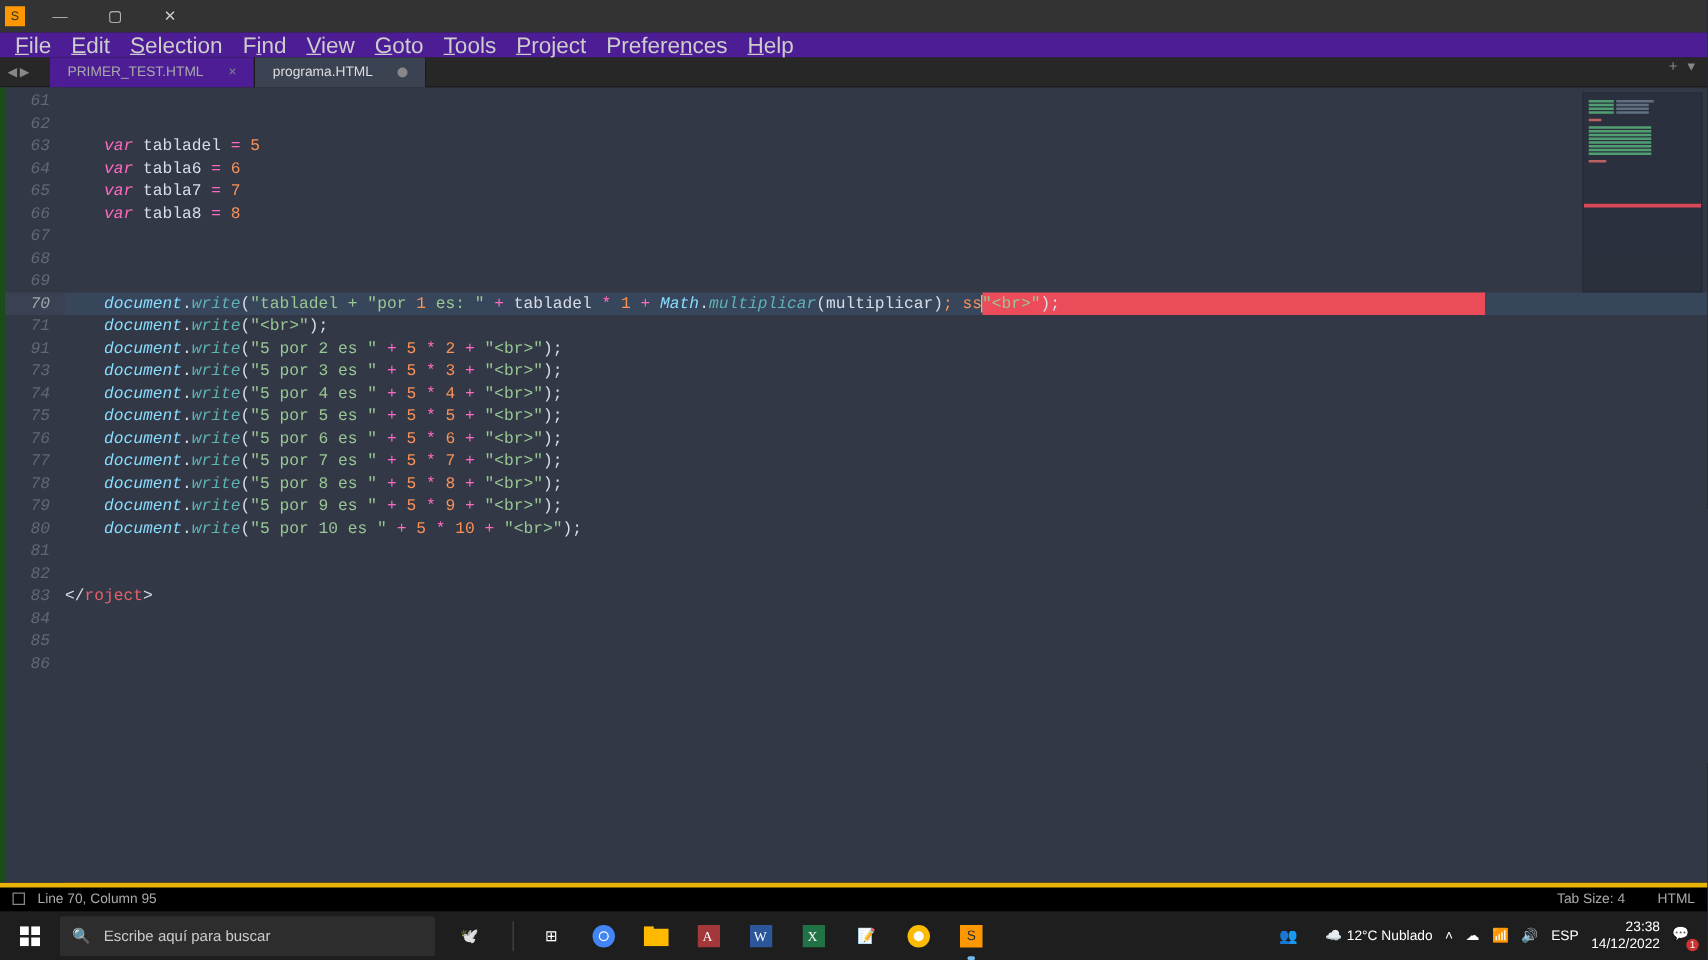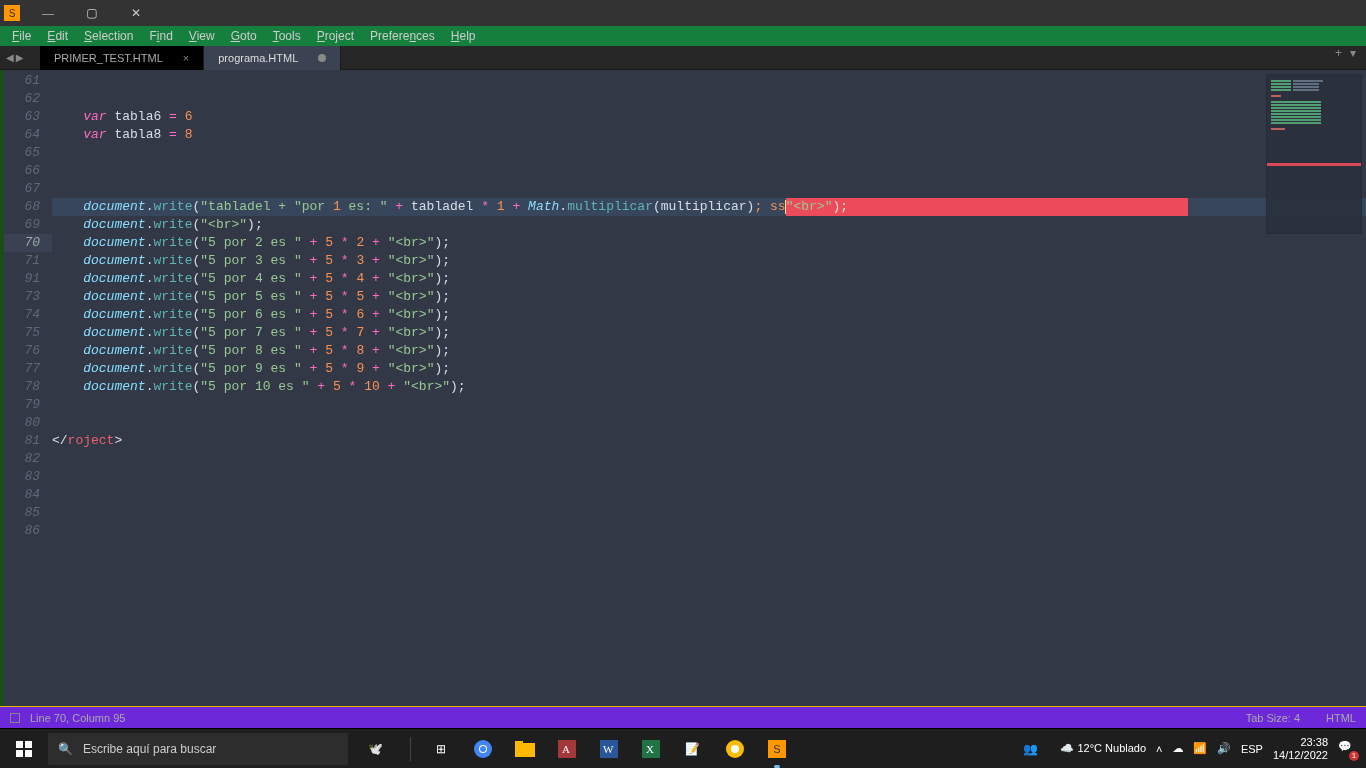--- a/index.html
+++ b/index.html
@@ -23,26 +23,26 @@
   align-items: center;
   padding: 0 4px;
 }
 .titlebar .icon { width: 16px; height: 16px; background: #ff9800; margin-right: 6px; display:inline-flex;align-items:center;justify-content:center;font-size:10px;color:#333;}
 .titlebar .title { flex: 1; font-size: 12px; }
 .titlebar .winbtns { display:flex; gap: 0; }
 .titlebar .winbtn { width:44px; height:26px; display:flex; align-items:center; justify-content:center; color:#ccc; font-family:"Segoe UI Symbol"; }
 
 .menubar {
   height: 20px;
-  background: #15803d;
+  background: #4c1d95;
   color: #ccc;
   display: flex;
   align-items: center;
   padding: 0 4px;
-  font-size: 12px;
+  font-size: 18px;
 }
 .menubar .menuitem { padding: 2px 8px; }
 .menubar .menuitem u { text-decoration: underline; }
 
 .navrow {
   height: 24px;
   background: #272727;
   display:flex;
   align-items:center;
   border-bottom:1px solid #1a1a1a;
@@ -52,21 +52,21 @@
 .tabrow {
   flex:1;
   display:flex;
   align-items:stretch;
   height:24px;
 }
 .tab {
   display:flex;
   align-items:center;
   padding: 0 14px;
-  background: #000000;
+  background: #4c1d95;
   color:#aaa;
   font-size:11px;
   border-right:1px solid #1a1a1a;
   position:relative;
 }
 .tab.active { background:#3b4252; color:#ddd;}
 .tab .close { margin-left:20px; font-size:11px; color:#888; }
 .tab .dirty { margin-left:20px; width:8px;height:8px;border-radius:50%;background:#888; }
 .tab-actions { margin-left:auto; padding:0 10px; display:flex; gap:8px; color:#888;}
 
@@ -103,21 +103,21 @@
   line-height:18px;
   white-space:pre;
   color:#d8dee9;
 }
 .code .line.active { background:#38465b; }
 .c-kw { color:#ff6ac1; font-style:italic;}
 .c-var { color:#d8dee9;}
 .c-op { color:#ff6ac1;}
 .c-num { color:#f99157;}
 .c-prop { color:#89ddff; font-style:italic;}
-.c-method { color:#5fb3b3; }
+.c-method { color:#5fb3b3; font-style:italic;}
 .c-str { color:#99c794;}
 .c-punc { color:#d8dee9;}
 .c-tag { color:#eb606b;}
 .c-err { color:#f99157;}
 .errbg { background:#ec4b5a; color:#fff; display:inline-block; padding:0 0; }
 .cursor { display:inline-block; width:1px; height:14px; background:#f9e79f; vertical-align:middle; margin-left:-1px;}
 
 .minimap {
   position:absolute;
   top:4px; right:4px;
@@ -126,27 +126,27 @@
   border:1px solid #242a36;
   opacity:.9;
   overflow:hidden;
 }
 .minimap .mline { height:2px; margin:1px 4px; display:flex; gap:2px;}
 .minimap .seg { height:2px; }
 .minimap .hl { position:absolute; left:0; right:0; height:3px; background:#ec4b5a; top:88px;}
 
 .statusbar {
   height:22px;
-  background:#6d28d9;
+  background:#000000;
   color:#aaa;
   display:flex;
   align-items:center;
   padding:0 10px;
   font-size:11px;
-  border-top:1px solid #eab308;
+  border-top:4px solid #eab308;
 }
 .statusbar .sq { width:10px;height:10px;border:1px solid #888; margin-right:10px;}
 .statusbar .right { margin-left:auto; display:flex; gap:26px;}
 
 .taskbar {
   height:40px;
   background:#1e1e1e;
   display:flex;
   align-items:center;
   color:#fff;
@@ -244,21 +244,23 @@
       <div class="ln">81</div>
       <div class="ln">82</div>
       <div class="ln">83</div>
       <div class="ln">84</div>
       <div class="ln">85</div>
       <div class="ln">86</div>
   </div>
   <div class="code">
 <div class="line"> </div>
 <div class="line"> </div>
+<div class="line">    <span class="c-kw">var</span> <span class="c-var">tabladel</span> <span class="c-op">=</span> <span class="c-num">5</span></div>
 <div class="line">    <span class="c-kw">var</span> <span class="c-var">tabla6</span> <span class="c-op">=</span> <span class="c-num">6</span></div>
+<div class="line">    <span class="c-kw">var</span> <span class="c-var">tabla7</span> <span class="c-op">=</span> <span class="c-num">7</span></div>
 <div class="line">    <span class="c-kw">var</span> <span class="c-var">tabla8</span> <span class="c-op">=</span> <span class="c-num">8</span></div>
 <div class="line"> </div>
 <div class="line"> </div>
 <div class="line"> </div>
 <div class="line active">    <span class="c-prop">document</span><span class="c-punc">.</span><span class="c-method">write</span><span class="c-punc">(</span><span class="c-str">"tabladel + "</span><span class="c-str">por </span><span class="c-num">1</span><span class="c-str"> es: "</span> <span class="c-op">+</span> <span class="c-var">tabladel</span> <span class="c-op">*</span> <span class="c-num">1</span> <span class="c-op">+</span> <span class="c-prop">Math</span><span class="c-punc">.</span><span class="c-method">multiplicar</span><span class="c-punc">(</span><span class="c-var">multiplicar</span><span class="c-punc">)</span><span class="c-err">; ss</span><span class="cursor"></span><span class="errbg"><span class="c-str">"&lt;br&gt;"</span><span class="c-punc">);</span><span style="display:inline-block;width:340px;"> </span></span></div>
 <div class="line">    <span class="c-prop">document</span><span class="c-punc">.</span><span class="c-method">write</span><span class="c-punc">(</span><span class="c-str">"&lt;br&gt;"</span><span class="c-punc">);</span></div>
 <div class="line">    <span class="c-prop">document</span><span class="c-punc">.</span><span class="c-method">write</span><span class="c-punc">(</span><span class="c-str">"5 por 2 es "</span> <span class="c-op">+</span> <span class="c-num">5</span> <span class="c-op">*</span> <span class="c-num">2</span> <span class="c-op">+</span> <span class="c-str">"&lt;br&gt;"</span><span class="c-punc">);</span></div>
 <div class="line">    <span class="c-prop">document</span><span class="c-punc">.</span><span class="c-method">write</span><span class="c-punc">(</span><span class="c-str">"5 por 3 es "</span> <span class="c-op">+</span> <span class="c-num">5</span> <span class="c-op">*</span> <span class="c-num">3</span> <span class="c-op">+</span> <span class="c-str">"&lt;br&gt;"</span><span class="c-punc">);</span></div>
 <div class="line">    <span class="c-prop">document</span><span class="c-punc">.</span><span class="c-method">write</span><span class="c-punc">(</span><span class="c-str">"5 por 4 es "</span> <span class="c-op">+</span> <span class="c-num">5</span> <span class="c-op">*</span> <span class="c-num">4</span> <span class="c-op">+</span> <span class="c-str">"&lt;br&gt;"</span><span class="c-punc">);</span></div>
 <div class="line">    <span class="c-prop">document</span><span class="c-punc">.</span><span class="c-method">write</span><span class="c-punc">(</span><span class="c-str">"5 por 5 es "</span> <span class="c-op">+</span> <span class="c-num">5</span> <span class="c-op">*</span> <span class="c-num">5</span> <span class="c-op">+</span> <span class="c-str">"&lt;br&gt;"</span><span class="c-punc">);</span></div>

